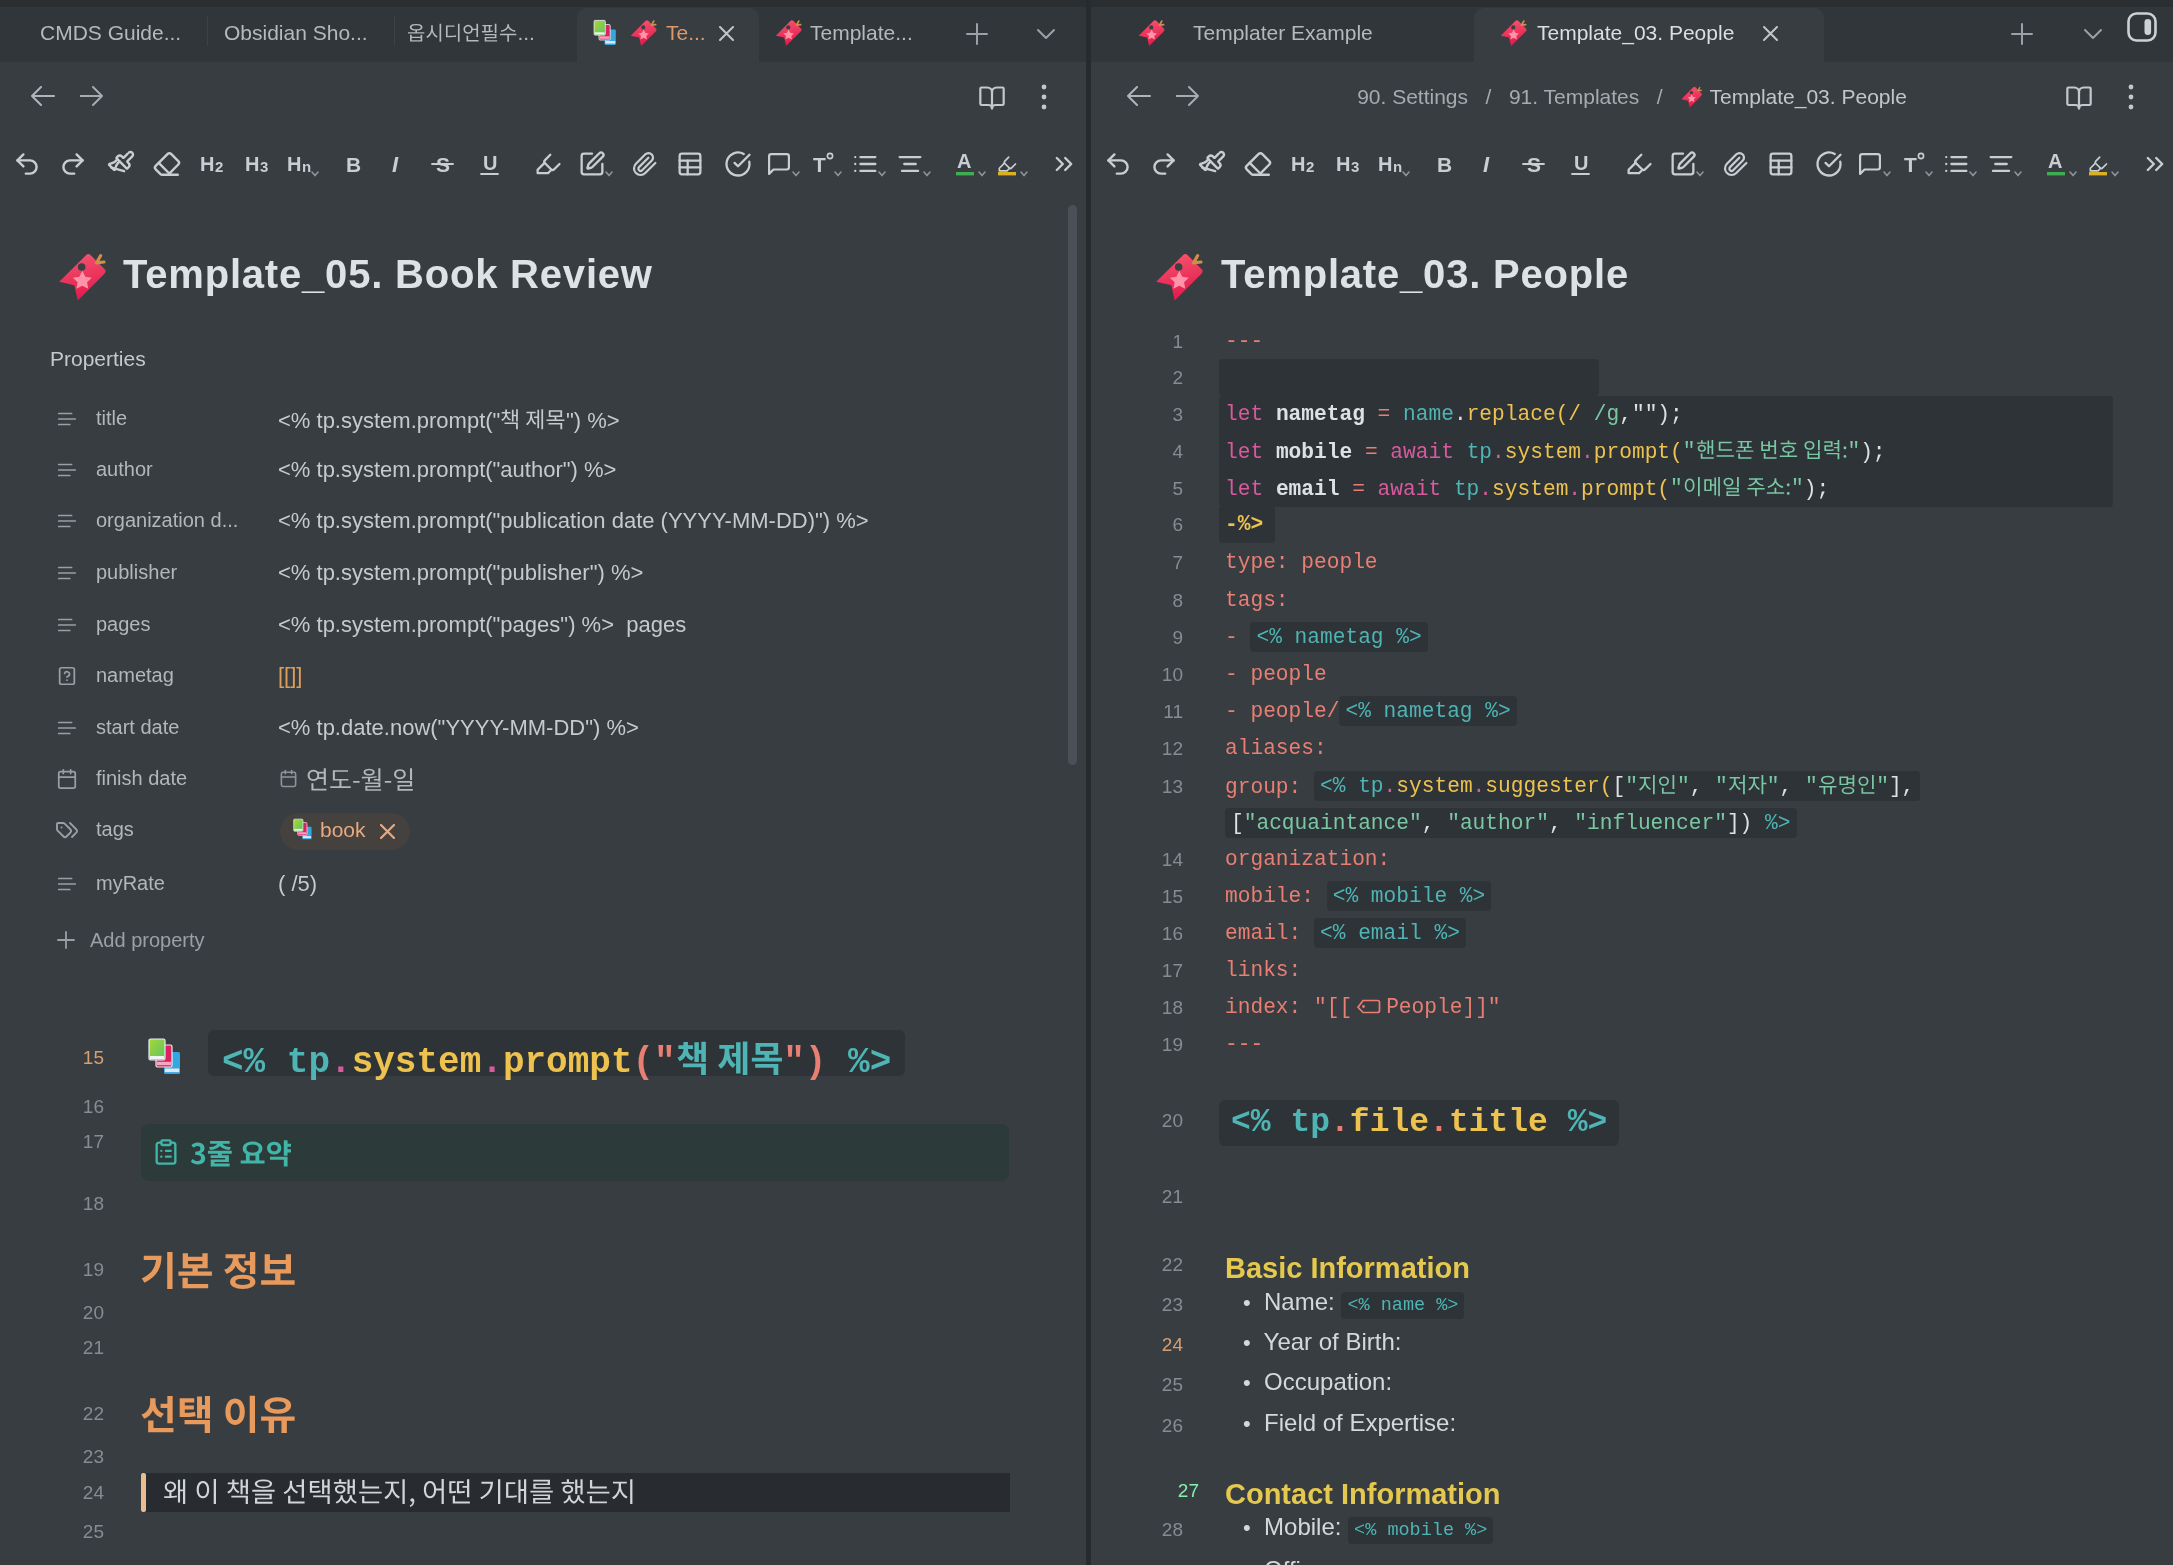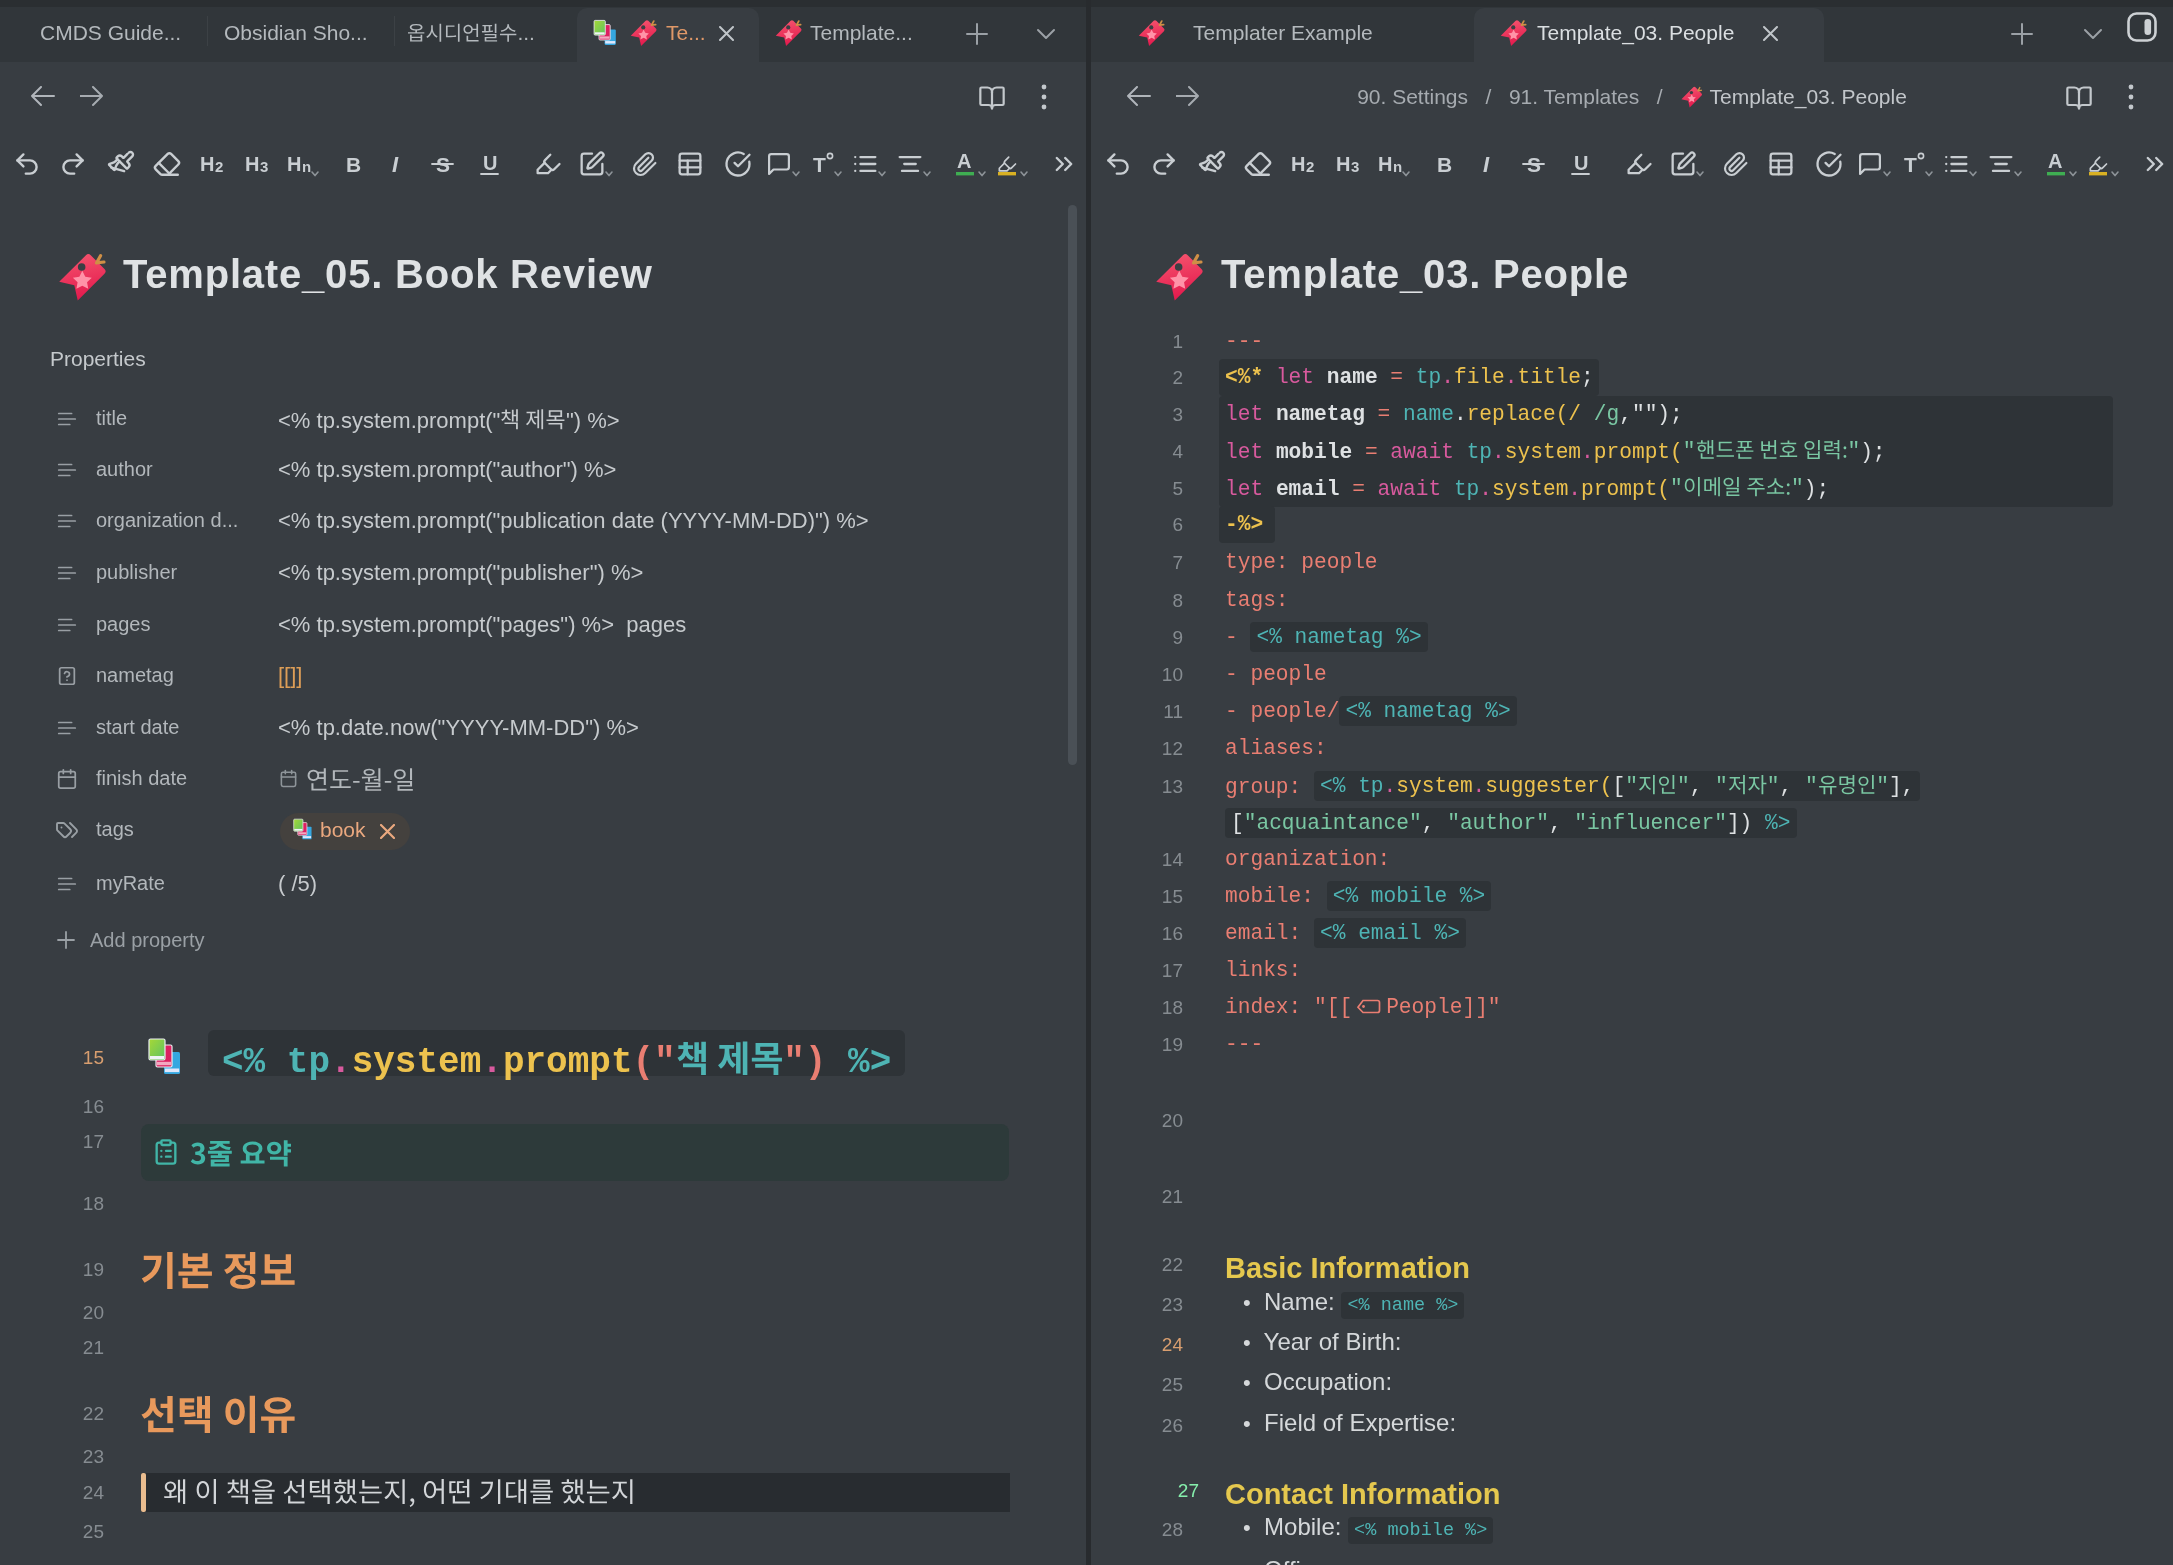--- a/index.html
+++ b/index.html
@@ -488,21 +488,20 @@
 <div class="gut" style="left:22px;top:1286px;color:#868c91">23</div>
 <div class="gut" style="left:22px;top:1326px;color:#d89e6f">24</div>
 <div class="gut" style="left:22px;top:1366px;color:#868c91">25</div>
 <div class="gut" style="left:22px;top:1407px;color:#868c91">26</div>
 <div class="gut" style="left:38px;top:1472px;color:#86efac">27</div>
 <div class="gut" style="left:22px;top:1511px;color:#868c91">28</div>
 <div class="abs" style="left:128px;top:359px;width:380px;height:37px;background:#2e3337;border-radius:4px"></div>
 <div class="abs" style="left:128px;top:396px;width:894px;height:111px;background:#2e3337;border-radius:4px"></div>
 <div class="abs" style="left:128px;top:506px;width:56px;height:37px;background:#2e3337;border-radius:4px"></div>
 <div class="cl" style="left:134px;top:322.5px"><span class="sal">---</span></div>
-<div class="cl" style="left:134px;top:358.5px"><span class="yel"><b>&lt;%*</b></span> <span class="pnk">let</span> <b>name</b> <span class="sal">=</span> <span class="tea">tp</span><span class="pnk">.</span><span class="yel">file</span><span class="pnk">.</span><span class="yel">title</span>;</div>
 <div class="cl" style="left:134px;top:395.5px"><span class="pnk">let</span> <b>nametag</b> <span class="sal">=</span> <span class="tea">name</span>.<span class="yel">replace(/</span> <span class="mnt">/g</span>,"");</div>
 <div class="cl" style="left:134px;top:432.5px"><span class="pnk">let</span> <b>mobile</b> <span class="sal">=</span> <span class="pnk">await</span> <span class="tea">tp</span><span class="pnk">.</span><span class="yel">system</span><span class="pnk">.</span><span class="yel">prompt(</span><span class="mnt">"<svg style="display:inline-block;height:30.7px;width:151.9px;vertical-align:-6.1px;" viewBox="0 -1160 7166 1448">
           <path d="M732.7489013671875 -825.92041015625H811.940673828125V-147.419677734375H732.7489013671875ZM587.80029296875 -532.8704833984375H758.0093994140625V-464.259033203125H587.80029296875ZM540.5289306640625 -809.3104248046875H619.16064453125V-165.859619140625H540.5289306640625ZM45.0296630859375 -714.740966796875H503.4493408203125V-648.4696044921875H45.0296630859375ZM275.1189756651182 -602.460205078125Q332.299560546875 -602.460205078125 375.55462646484375 -581.900146484375Q418.8096923828125 -561.340087890625 443.17474365234375 -524.1950073242188Q467.539794921875 -487.0499267578125 467.539794921875 -437.07932642886516Q467.539794921875 -388.1497802734375 443.17474365234375 -350.8096923828125Q418.8096923828125 -313.4696044921875 375.55462646484375 -292.71453857421875Q332.299560546875 -271.95947265625 275.1189756651182 -271.95947265625Q218.95947265625 -271.95947265625 175.3994140625 -292.71453857421875Q131.83935546875 -313.4696044921875 107.279296875 -350.8096923828125Q82.71923828125 -388.1497802734375 82.71923828125 -437.07932642886516Q82.71923828125 -487.0499267578125 107.279296875 -524.1950073242188Q131.83935546875 -561.340087890625 175.3994140625 -581.900146484375Q218.95947265625 -602.460205078125 275.1189756651182 -602.460205078125ZM275.1295166015625 -537.9688720703125Q222.900146484375 -537.9688720703125 189.84552001953125 -510.35418701171875Q156.7908935546875 -482.739501953125 156.7908935546875 -437.099853515625Q156.7908935546875 -391.460205078125 189.84552001953125 -363.84552001953125Q222.900146484375 -336.2308349609375 275.1295166015625 -336.2308349609375Q327.35888671875 -336.2308349609375 360.41351318359375 -363.84552001953125Q393.4681396484375 -391.460205078125 393.4681396484375 -437.099853515625Q393.4681396484375 -482.739501953125 360.41351318359375 -510.35418701171875Q327.35888671875 -537.9688720703125 275.1295166015625 -537.9688720703125ZM234.3885498046875 -818.7503662109375H315.92041015625V-669.219970703125H234.3885498046875ZM222.0093994140625 -10.40087890625H839.04052734375V57.820556640625H222.0093994140625ZM222.0093994140625 -207.31982421875H305.3212890625V17.8299560546875H222.0093994140625Z M1073.7894287109375 -393.16064453125H1694.820556640625V-325.3292236328125H1073.7894287109375ZM970.0296630859375 -113.5506591796875H1789.7503662109375V-44.7691650390625H970.0296630859375ZM1073.7894287109375 -743.3306884765625H1685.7706298828125V-674.939208984375H1156.3212890625V-363.1201171875H1073.7894287109375Z M1965.51953125 -785.5506591796875H2629.4305419921875V-718.1092529296875H1965.51953125ZM1969.0296630859375 -513.4710693359375H2625.5303955078125V-446.6396484375H1969.0296630859375ZM2102.1888427734375 -754.1903076171875H2185.1107177734375V-483.2901611328125H2102.1888427734375ZM2410.4493408203125 -754.1903076171875H2492.76123046875V-483.2901611328125H2410.4493408203125ZM1889.6396484375 -337.380615234375H2706.92041015625V-269.5491943359375H1889.6396484375ZM2257.259033203125 -468.7301025390625H2339.5709228515625V-295.7098388671875H2257.259033203125ZM1995.3494873046875 -10.40087890625H2616.4102783203125V57.820556640625H1995.3494873046875ZM1995.3494873046875 -191.0499267578125H2078.2713623046875V11.5897216796875H1995.3494873046875Z M3460.56005859375 -571.8907470703125H3720.1092529296875V-503.6693115234375H3460.56005859375ZM3694.5289306640625 -825.92041015625H3777.8408203125V-156.8798828125H3694.5289306640625ZM3196.859619140625 -10.40087890625H3799.28076171875V57.820556640625H3196.859619140625ZM3196.859619140625 -221.8299560546875H3279.5615234375V24.1201171875H3196.859619140625ZM3078.179443359375 -766.140380859375H3160.7113037109375V-606.861083984375H3405.0687255859375V-766.140380859375H3486.820556640625V-310.51953125H3078.179443359375ZM3160.7113037109375 -541.5897216796875V-378.3509521484375H3405.0687255859375V-541.5897216796875Z M3994.3494873046875 -694.0810546875H4728.6005859375V-626.2496337890625H3994.3494873046875ZM3954.0296630859375 -96.2105712890625H4773.7503662109375V-27.59912109375H3954.0296630859375ZM4321.0390625 -239.759765625H4403.3509521484375V-69.6099853515625H4321.0390625ZM4361.804992675781 -565.92041015625Q4453.0701904296875 -565.92041015625 4519.4703369140625 -545.4453735351562Q4585.8704833984375 -524.9703369140625 4621.7105712890625 -486.82525634765625Q4657.5506591796875 -448.68017578125 4657.5506591796875 -394.14508056640625Q4657.5506591796875 -339.6099853515625 4621.7105712890625 -300.96490478515625Q4585.8704833984375 -262.31982421875 4519.44261075422 -241.84478759765625Q4453.014738110004 -221.3697509765625 4361.6099853515625 -221.3697509765625Q4270.539794921875 -221.3697509765625 4204.2496337890625 -241.84478759765625Q4137.95947265625 -262.31982421875 4102.119384765625 -300.96490478515625Q4066.279296875 -339.6099853515625 4066.279296875 -394.14508056640625Q4066.279296875 -448.68017578125 4102.119384765625 -486.82525634765625Q4137.95947265625 -524.9703369140625 4204.2496337890625 -545.4453735351562Q4270.539794921875 -565.92041015625 4361.804992675781 -565.92041015625ZM4361.663048569037 -500.47900390625Q4296.4102783203125 -500.47900390625 4248.7105712890625 -487.7691650390625Q4201.0108642578125 -475.059326171875 4175.276062011719 -451.49456787109375Q4149.541259765625 -427.9298095703125 4149.541259765625 -394.0367431640625Q4149.541259765625 -360.9703369140625 4175.276062011719 -337.1005859375Q4201.0108642578125 -313.2308349609375 4248.7105712890625 -300.52099609375Q4296.4102783203125 -287.8111572265625 4361.663048569037 -287.8111572265625Q4427.8096923828125 -287.8111572265625 4475.0093994140625 -300.52099609375Q4522.2091064453125 -313.2308349609375 4547.943908691406 -337.1005859375Q4573.6787109375 -360.9703369140625 4573.6787109375 -394.0367431640625Q4573.6787109375 -427.9298095703125 4547.943908691406 -451.49456787109375Q4522.2091064453125 -475.059326171875 4475.0093994140625 -487.7691650390625Q4427.8096923828125 -500.47900390625 4361.663048569037 -500.47900390625ZM4321.0390625 -811.9906005859375H4403.3509521484375V-652.5101318359375H4321.0390625Z M5755.798828125 -826.5303955078125H5839.1107177734375V-341.43994140625H5755.798828125ZM5256.95947265625 -296.1201171875H5338.4913330078125V-186.52099609375H5757.1888427734375V-296.1201171875H5839.1107177734375V65.8704833984375H5256.95947265625ZM5338.4913330078125 -120.6396484375V-1.740966796875H5757.1888427734375V-120.6396484375ZM5354.0 -783.6005859375Q5422.5101318359375 -783.6005859375 5475.715270996094 -757.3455200195312Q5528.92041015625 -731.0904541015625 5559.455505371094 -684.2503662109375Q5589.9906005859375 -637.4102783203125 5589.9906005859375 -575.460205078125Q5589.9906005859375 -514.1201171875 5559.455505371094 -466.780029296875Q5528.92041015625 -419.43994140625 5475.715270996094 -393.18487548828125Q5422.5101318359375 -366.9298095703125 5354.0 -366.9298095703125Q5286.099853515625 -366.9298095703125 5232.5897216796875 -393.18487548828125Q5179.07958984375 -419.43994140625 5148.544494628906 -466.780029296875Q5118.0093994140625 -514.1201171875 5118.0093994140625 -575.460205078125Q5118.0093994140625 -637.4102783203125 5148.544494628906 -684.2503662109375Q5179.07958984375 -731.0904541015625 5232.5897216796875 -757.3455200195312Q5286.099853515625 -783.6005859375 5354.0 -783.6005859375ZM5354.0 -714.4290771484375Q5309.3603515625 -714.4290771484375 5274.2706298828125 -696.9142456054688Q5239.180908203125 -679.3994140625 5219.166076660156 -647.919677734375Q5199.1512451171875 -616.43994140625 5199.1512451171875 -575.460205078125Q5199.1512451171875 -534.700439453125 5219.166076660156 -503.220703125Q5239.180908203125 -471.740966796875 5274.2706298828125 -454.11614990234375Q5309.3603515625 -436.4913330078125 5354.0 -436.4913330078125Q5399.2496337890625 -436.4913330078125 5434.144348144531 -454.11614990234375Q5469.0390625 -471.740966796875 5489.2489013671875 -503.220703125Q5509.458740234375 -534.700439453125 5509.458740234375 -575.460205078125Q5509.458740234375 -616.43994140625 5489.2489013671875 -647.919677734375Q5469.0390625 -679.3994140625 5434.144348144531 -696.9142456054688Q5399.2496337890625 -714.4290771484375 5354.0 -714.4290771484375Z M6055.9095458984375 -378.3306884765625H6120.1497802734375Q6209.419677734375 -378.3306884765625 6272.944641113281 -379.8306884765625Q6336.4696044921875 -381.3306884765625 6388.884582519531 -386.3306884765625Q6441.299560546875 -391.3306884765625 6494.739501953125 -400.940673828125L6503.419677734375 -333.1092529296875Q6461.5897216796875 -326.1092529296875 6421.784729003906 -321.41424560546875Q6381.979736328125 -316.71923828125 6338.0897216796875 -314.71923828125Q6294.19970703125 -312.71923828125 6241.0897216796875 -311.71923828125Q6187.979736328125 -310.71923828125 6120.1497802734375 -310.71923828125H6055.9095458984375ZM6053.6895751953125 -772.48046875H6443.240234375V-515.9891357421875H6137.8314208984375V-337.6895751953125H6055.9095458984375V-580.3104248046875H6361.318359375V-704.6490478515625H6053.6895751953125ZM6678.5289306640625 -825.92041015625H6761.8408203125V-270.099853515625H6678.5289306640625ZM6503.219970703125 -692.16064453125H6697.9891357421875V-624.5491943359375H6503.219970703125ZM6503.219970703125 -505.020263671875H6697.9891357421875V-437.1888427734375H6503.219970703125ZM6156.5897216796875 -221.7301025390625H6761.8408203125V79.140380859375H6678.5289306640625V-153.898681640625H6156.5897216796875Z M7026.7908935546875 -390.4290771484375Q6999.700439453125 -390.4290771484375 6980.375183105469 -409.619384765625Q6961.0499267578125 -428.8096923828125 6961.0499267578125 -459.56005859375Q6961.0499267578125 -491.3104248046875 6980.375183105469 -510.6107177734375Q6999.700439453125 -529.9110107421875 7026.7908935546875 -529.9110107421875Q7054.4913330078125 -529.9110107421875 7073.816589355469 -510.6107177734375Q7093.141845703125 -491.3104248046875 7093.141845703125 -459.56005859375Q7093.141845703125 -428.8096923828125 7073.816589355469 -409.619384765625Q7054.4913330078125 -390.4290771484375 7026.7908935546875 -390.4290771484375ZM7026.7908935546875 13.3900146484375Q6999.700439453125 13.3900146484375 6980.375183105469 -6.30029296875Q6961.0499267578125 -25.9906005859375 6961.0499267578125 -56.1309814453125Q6961.0499267578125 -87.88134765625 6980.375183105469 -107.181640625Q6999.700439453125 -126.48193359375 7026.7908935546875 -126.48193359375Q7054.4913330078125 -126.48193359375 7073.816589355469 -107.181640625Q7093.141845703125 -87.88134765625 7093.141845703125 -56.1309814453125Q7093.141845703125 -25.9906005859375 7073.816589355469 -6.30029296875Q7054.4913330078125 13.3900146484375 7026.7908935546875 13.3900146484375Z" fill="currentColor"></path>
         </svg>"</span>);</div>
 <div class="cl" style="left:134px;top:469.5px"><span class="pnk">let</span> <b>email</b> <span class="sal">=</span> <span class="pnk">await</span> <span class="tea">tp</span><span class="pnk">.</span><span class="yel">system</span><span class="pnk">.</span><span class="yel">prompt(</span><span class="mnt">"<svg style="display:inline-block;height:30.7px;width:108.2px;vertical-align:-6.1px;" viewBox="0 -1160 5102 1448">
           <path d="M706.798828125 -827.3104248046875H789.500732421875V78.700439453125H706.798828125ZM312.659912109375 -757.380615234375Q379.780029296875 -757.380615234375 431.59515380859375 -718.6255493164062Q483.4102783203125 -679.8704833984375 512.8603515625 -609.0553588867188Q542.3104248046875 -538.240234375 542.3104248046875 -442.1700439453125Q542.3104248046875 -345.7098388671875 512.8603515625 -274.69970703125Q483.4102783203125 -203.6895751953125 431.59515380859375 -164.93450927734375Q379.780029296875 -126.179443359375 312.659912109375 -126.179443359375Q246.1497802734375 -126.179443359375 194.0296630859375 -164.93450927734375Q141.9095458984375 -203.6895751953125 112.45947265625 -274.69970703125Q83.0093994140625 -345.7098388671875 83.0093994140625 -442.1700439453125Q83.0093994140625 -538.240234375 112.45947265625 -609.0553588867188Q141.9095458984375 -679.8704833984375 194.0296630859375 -718.6255493164062Q246.1497802734375 -757.380615234375 312.659912109375 -757.380615234375ZM312.659912109375 -682.9688720703125Q268.4102783203125 -682.9688720703125 234.7105712890625 -653.319091796875Q201.0108642578125 -623.6693115234375 181.99603271484375 -569.57958984375Q162.981201171875 -515.4898681640625 162.981201171875 -442.1700439453125Q162.981201171875 -368.8502197265625 181.99603271484375 -314.260498046875Q201.0108642578125 -259.6707763671875 234.7105712890625 -229.82598876953125Q268.4102783203125 -199.981201171875 312.659912109375 -199.981201171875Q356.9095458984375 -199.981201171875 390.6092529296875 -229.82598876953125Q424.3089599609375 -259.6707763671875 443.32379150390625 -314.260498046875Q462.338623046875 -368.8502197265625 462.338623046875 -442.1700439453125Q462.338623046875 -515.4898681640625 443.32379150390625 -569.57958984375Q424.3089599609375 -623.6693115234375 390.6092529296875 -653.319091796875Q356.9095458984375 -682.9688720703125 312.659912109375 -682.9688720703125Z M1002.3994140625 -722.28076171875H1347.0701904296875V-164.7691650390625H1002.3994140625ZM1269.4384765625 -656.4493408203125H1080.421142578125V-230.6005859375H1269.4384765625ZM1658.7489013671875 -826.92041015625H1738.5506591796875V77.5303955078125H1658.7489013671875ZM1305.71923828125 -486.2105712890625H1513.71923828125V-417.59912109375H1305.71923828125ZM1479.3885498046875 -807.6005859375H1558.020263671875V32.4305419921875H1479.3885498046875Z M2143.635725154433 -793.7706298828125Q2211.780029296875 -793.7706298828125 2264.400146484375 -768.2105712890625Q2317.020263671875 -742.6505126953125 2347.1653442382812 -697.6154174804688Q2377.3104248046875 -652.580322265625 2377.3104248046875 -592.8260595271017Q2377.3104248046875 -534.1201171875 2347.1653442382812 -488.780029296875Q2317.020263671875 -443.43994140625 2264.400146484375 -418.18487548828125Q2211.780029296875 -392.9298095703125 2143.635725154433 -392.9298095703125Q2076.539794921875 -392.9298095703125 2023.7246704101562 -418.18487548828125Q1970.9095458984375 -443.43994140625 1940.45947265625 -488.68389892578125Q1910.0093994140625 -533.9278564453125 1910.0093994140625 -592.8502197265625Q1910.0093994140625 -652.580322265625 1940.4332216702974 -697.6975258275082Q1970.8570439265325 -742.8147293893915 2023.6984194242036 -768.292679636102Q2076.539794921875 -793.7706298828125 2143.635725154433 -793.7706298828125ZM2143.760952173737 -725.379150390625Q2099.80029296875 -725.379150390625 2065.4055786132812 -708.559326171875Q2031.0108642578125 -691.739501953125 2010.9960327148438 -661.8697509765625Q1990.981201171875 -632.0 1990.981201171875 -593.0452270507812Q1990.981201171875 -554.0904541015625 2010.9960327148438 -524.3306884765625Q2031.0108642578125 -494.5709228515625 2065.332450866699 -477.7510986328125Q2099.654037475586 -460.9312744140625 2143.7817916870117 -460.9312744140625Q2187.9095458984375 -460.9312744140625 2222.4142456054688 -477.7510986328125Q2256.9189453125 -494.5709228515625 2276.9337768554688 -524.3306884765625Q2296.9486083984375 -554.0904541015625 2296.9486083984375 -593.0452270507812Q2296.9486083984375 -632.0 2276.9337768554688 -661.8697509765625Q2256.9189453125 -691.739501953125 2222.3202783456118 -708.559326171875Q2187.721611378724 -725.379150390625 2143.760952173737 -725.379150390625ZM2547.798828125 -826.5303955078125H2631.1107177734375V-363.5303955078125H2547.798828125ZM2046.3494873046875 -319.16064453125H2631.1107177734375V-99.83935546875H2129.4913330078125V36.3697509765625H2048.5694580078125V-161.7706298828125H2549.1888427734375V-252.8892822265625H2046.3494873046875ZM2048.5694580078125 -0.7908935546875H2661.700439453125V65.8704833984375H2048.5694580078125Z M3396.138916015625 -737.2698974609375H3468.4305419921875V-699.1903076171875Q3468.4305419921875 -650.80029296875 3449.440673828125 -607.740234375Q3430.4508056640625 -564.68017578125 3396.2659301757812 -528.340087890625Q3362.0810546875 -492.0 3317.2760620117188 -463.85491943359375Q3272.4710693359375 -435.7098388671875 3220.7308349609375 -416.45477294921875Q3168.9906005859375 -397.19970703125 3114.0 -387.8096923828125L3082.2293701171875 -453.64111328125Q3129.8798828125 -460.421142578125 3175.6099853515625 -476.61614990234375Q3221.340087890625 -492.8111572265625 3261.1349487304688 -516.0311279296875Q3300.9298095703125 -539.2510986328125 3331.4945678710938 -568.2160034179688Q3362.059326171875 -597.180908203125 3379.09912109375 -630.3907470703125Q3396.138916015625 -663.6005859375 3396.138916015625 -699.1903076171875ZM3417.299560546875 -737.2698974609375H3488.981201171875V-699.1903076171875Q3488.981201171875 -663.6005859375 3506.02099609375 -630.3907470703125Q3523.060791015625 -597.180908203125 3553.6255493164062 -568.2160034179688Q3584.1903076171875 -539.2510986328125 3623.9851684570312 -516.0311279296875Q3663.780029296875 -492.8111572265625 3709.5101318359375 -476.61614990234375Q3755.240234375 -460.421142578125 3802.8907470703125 -453.64111328125L3771.7301025390625 -387.8096923828125Q3716.739501953125 -397.19970703125 3664.6942749023438 -416.45477294921875Q3612.6490478515625 -435.7098388671875 3567.8440551757812 -463.85491943359375Q3523.0390625 -492.0 3489.1591796875 -528.340087890625Q3455.279296875 -564.68017578125 3436.2894287109375 -607.740234375Q3417.299560546875 -650.80029296875 3417.299560546875 -699.1903076171875ZM3399.6490478515625 -267.2293701171875H3481.9609375V77.0904541015625H3399.6490478515625ZM3034.0296630859375 -311.820556640625H3851.3104248046875V-243.59912109375H3034.0296630859375ZM3110.6895751953125 -770.500732421875H3772.6505126953125V-703.6693115234375H3110.6895751953125Z M3954.0296630859375 -108.500732421875H4773.7503662109375V-39.499267578125H3954.0296630859375ZM4318.6490478515625 -327.6302490234375H4400.9609375V-85.6505126953125H4318.6490478515625ZM4316.3089599609375 -766.500732421875H4388.9906005859375V-696.620849609375Q4388.9906005859375 -638.4508056640625 4368.695739746094 -586.6356811523438Q4348.40087890625 -534.820556640625 4312.4110107421875 -490.5303955078125Q4276.421142578125 -446.240234375 4229.726135253906 -411.06005859375Q4183.0311279296875 -375.8798828125 4129.815856933594 -351.979736328125Q4076.6005859375 -328.07958984375 4021.659912109375 -316.51953125L3986.1591796875 -385.64111328125Q4033.759765625 -394.201171875 4081.159912109375 -414.45623779296875Q4128.56005859375 -434.7113037109375 4170.93994140625 -464.18634033203125Q4213.31982421875 -493.661376953125 4246.07958984375 -530.5763549804688Q4278.83935546875 -567.4913330078125 4297.574157714844 -609.6762084960938Q4316.3089599609375 -651.861083984375 4316.3089599609375 -696.620849609375ZM4331.2293701171875 -766.500732421875H4403.301025390625V-696.620849609375Q4403.301025390625 -651.4710693359375 4422.3408203125 -609.3961791992188Q4441.380615234375 -567.3212890625 4474.140380859375 -530.601318359375Q4506.900146484375 -493.88134765625 4549.3900146484375 -464.101318359375Q4591.8798828125 -434.3212890625 4639.475036621094 -414.26123046875Q4687.0701904296875 -394.201171875 4734.6707763671875 -385.64111328125L4698.56005859375 -316.51953125Q4644.2293701171875 -327.859619140625 4591.014099121094 -351.8697509765625Q4537.798828125 -375.8798828125 4490.798828125 -410.97503662109375Q4443.798828125 -446.0701904296875 4407.8089599609375 -490.3603515625Q4371.819091796875 -534.6505126953125 4351.524230957031 -586.66064453125Q4331.2293701171875 -638.6707763671875 4331.2293701171875 -696.620849609375Z M4962.7908935546875 -390.4290771484375Q4935.700439453125 -390.4290771484375 4916.375183105469 -409.619384765625Q4897.0499267578125 -428.8096923828125 4897.0499267578125 -459.56005859375Q4897.0499267578125 -491.3104248046875 4916.375183105469 -510.6107177734375Q4935.700439453125 -529.9110107421875 4962.7908935546875 -529.9110107421875Q4990.4913330078125 -529.9110107421875 5009.816589355469 -510.6107177734375Q5029.141845703125 -491.3104248046875 5029.141845703125 -459.56005859375Q5029.141845703125 -428.8096923828125 5009.816589355469 -409.619384765625Q4990.4913330078125 -390.4290771484375 4962.7908935546875 -390.4290771484375ZM4962.7908935546875 13.3900146484375Q4935.700439453125 13.3900146484375 4916.375183105469 -6.30029296875Q4897.0499267578125 -25.9906005859375 4897.0499267578125 -56.1309814453125Q4897.0499267578125 -87.88134765625 4916.375183105469 -107.181640625Q4935.700439453125 -126.48193359375 4962.7908935546875 -126.48193359375Q4990.4913330078125 -126.48193359375 5009.816589355469 -107.181640625Q5029.141845703125 -87.88134765625 5029.141845703125 -56.1309814453125Q5029.141845703125 -25.9906005859375 5009.816589355469 -6.30029296875Q4990.4913330078125 13.3900146484375 4962.7908935546875 13.3900146484375Z" fill="currentColor"></path>
         </svg>"</span>);</div>
 <div class="cl" style="left:134px;top:505.5px"><span class="yel"><b>-%&gt;</b></span></div>
 <div class="cl" style="left:134px;top:543.5px"><span class="sal">type: people</span></div>
 <div class="cl" style="left:134px;top:581.5px"><span class="sal">tags:</span></div>
@@ -520,20 +519,21 @@
 <div class="cl" style="left:134px;top:804.5px"><span class="cbx"><span class="wht">[</span><span class="mnt">"acquaintance"</span><span class="wht">, </span><span class="mnt">"author"</span><span class="wht">, </span><span class="mnt">"influencer"</span><span class="wht">]) </span><span class="tea">%&gt;</span></span></div>
 <div class="cl" style="left:134px;top:840.5px"><span class="sal">organization:</span></div>
 <div class="cl" style="left:134px;top:877.5px"><span class="sal">mobile: </span><span class="cbx tea">&lt;% mobile %&gt;</span></div>
 <div class="cl" style="left:134px;top:914.5px"><span class="sal">email: </span><span class="cbx tea">&lt;% email %&gt;</span></div>
 <div class="cl" style="left:134px;top:951.5px"><span class="sal">links:</span></div>
 <div class="cl" style="left:134px;top:988.5px"><span class="sal">index: "[[</span><svg style="display:inline-block;vertical-align:-2px;margin:0 4px" width="26" height="17" viewBox="0 0 26 17">
         <path d="M7 2.5 h14.5 a2 2 0 0 1 2 2 v8 a2 2 0 0 1-2 2 H7 L2 9.25 Z" fill="none" stroke="#e97e72" stroke-width="1.7"></path>
         <circle cx="7.5" cy="8.5" r="1.4" fill="#e97e72"></circle>
       </svg><span class="sal">People]]"</span></div>
 <div class="cl" style="left:134px;top:1025.5px"><span class="sal">---</span></div>
+<div class="abs mono" style="left:128px;top:1100px;height:46px;line-height:46px;font-size:33px;font-weight:700;background:#2e3337;border-radius:6px;padding:0 12px;white-space:pre"><span class="tea">&lt;% tp</span><span class="sal">.</span><span class="yel">file</span><span class="sal">.</span><span class="yel">title</span><span class="tea"> %&gt;</span></div>
 <div class="abs" style="left:134px;top:1252px;font-size:29px;font-weight:700;color:#e5c84e">Basic Information</div>
 <div class="abs" style="left:152px;top:1288px;font-size:24px;color:#d5d8da;white-space:pre"><span style="font-size:22px">•</span>  Name: <span class="cbx tea mono" style="font-size:18.5px;padding:3px 6px">&lt;% name %&gt;</span></div>
 <div class="abs" style="left:152px;top:1328px;font-size:24px;color:#d5d8da;white-space:pre"><span style="font-size:22px">•</span>  Year of Birth:</div>
 <div class="abs" style="left:152px;top:1368px;font-size:24px;color:#d5d8da;white-space:pre"><span style="font-size:22px">•</span>  Occupation:</div>
 <div class="abs" style="left:152px;top:1409px;font-size:24px;color:#d5d8da;white-space:pre"><span style="font-size:22px">•</span>  Field of Expertise:</div>
 <div class="abs" style="left:134px;top:1478px;font-size:29px;font-weight:700;color:#e5c84e">Contact Information</div>
 <div class="abs" style="left:152px;top:1513px;font-size:24px;color:#d5d8da;white-space:pre"><span style="font-size:22px">•</span>  Mobile: <span class="cbx tea mono" style="font-size:18.5px;padding:3px 6px">&lt;% mobile %&gt;</span></div>
 <div class="abs" style="left:152px;top:1556px;font-size:24px;color:#d5d8da;white-space:pre"><span style="font-size:22px">•</span>  Office:</div>
 </div>
 </body></html>

